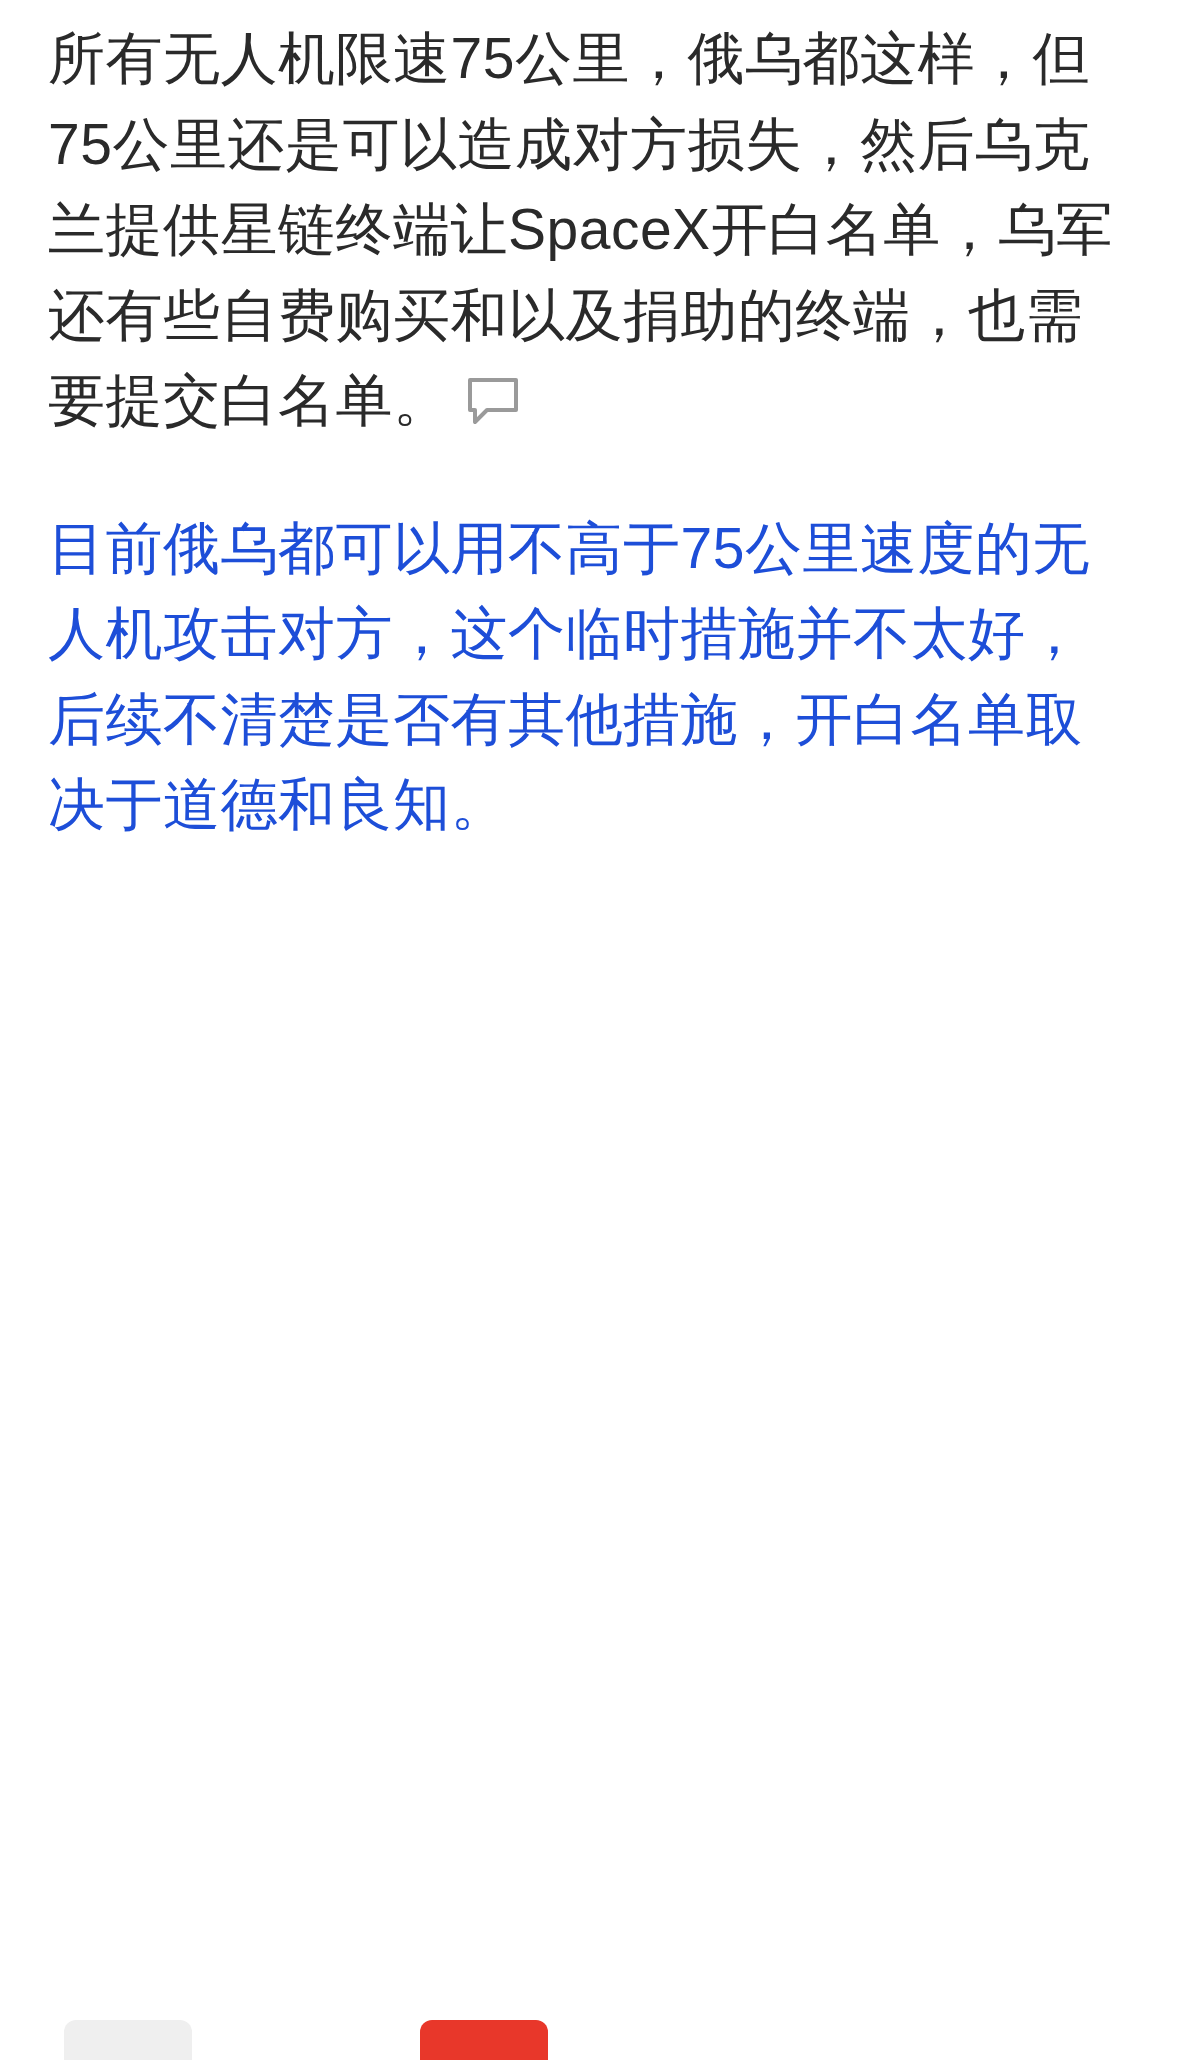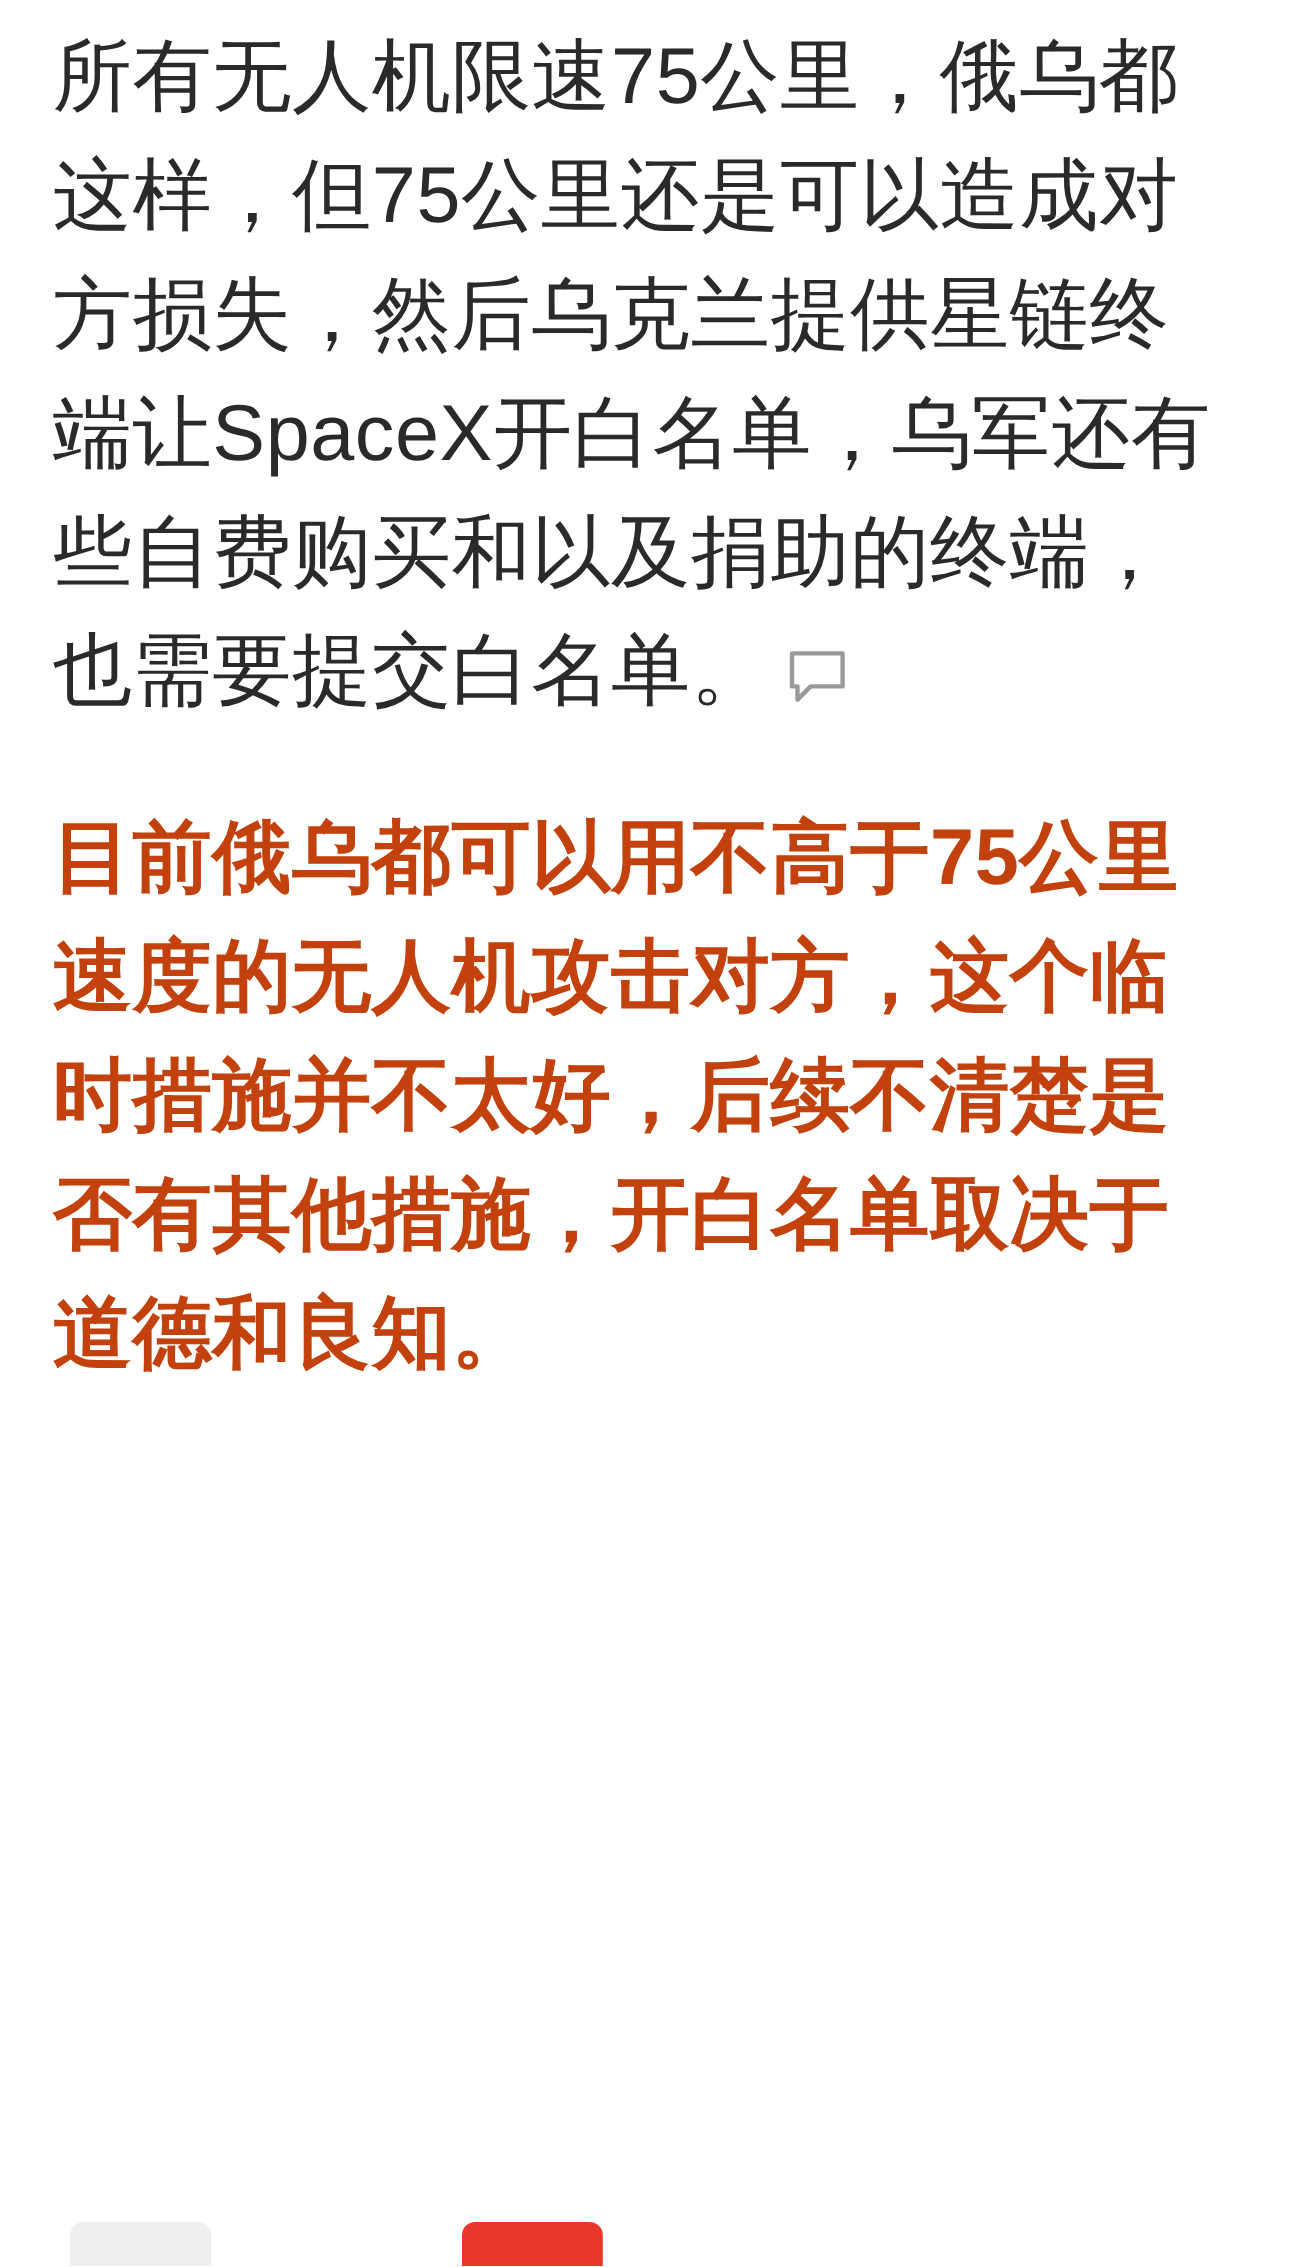--- a/index.html
+++ b/index.html
@@ -12,30 +12,30 @@
     min-height: 2061px;
     font-family: "Liberation Sans", "DejaVu Sans", sans-serif;
     -webkit-font-smoothing: antialiased;
   }
   .article {
     padding: 16px 48px 0 48px;
     box-sizing: border-box;
     width: 1179px;
   }
   .para {
-    font-size: 72px;
+    font-size: 57px;
     line-height: 1.50;
     letter-spacing: 0.5px;
     color: #2a2a2a;
     margin: 0 0 62px 0;
     word-break: break-word;
   }
   .para.bold {
-    font-weight: 700;
-    color: #c2410c;
+    font-weight: 400;
+    color: #1d4ed8;
   }
   .para.normal {
     font-weight: 400;
   }
   .inline-icon {
     display: inline-block;
     vertical-align: -6px;
     margin-left: 14px;
     width: 56px;
     height: 50px;

